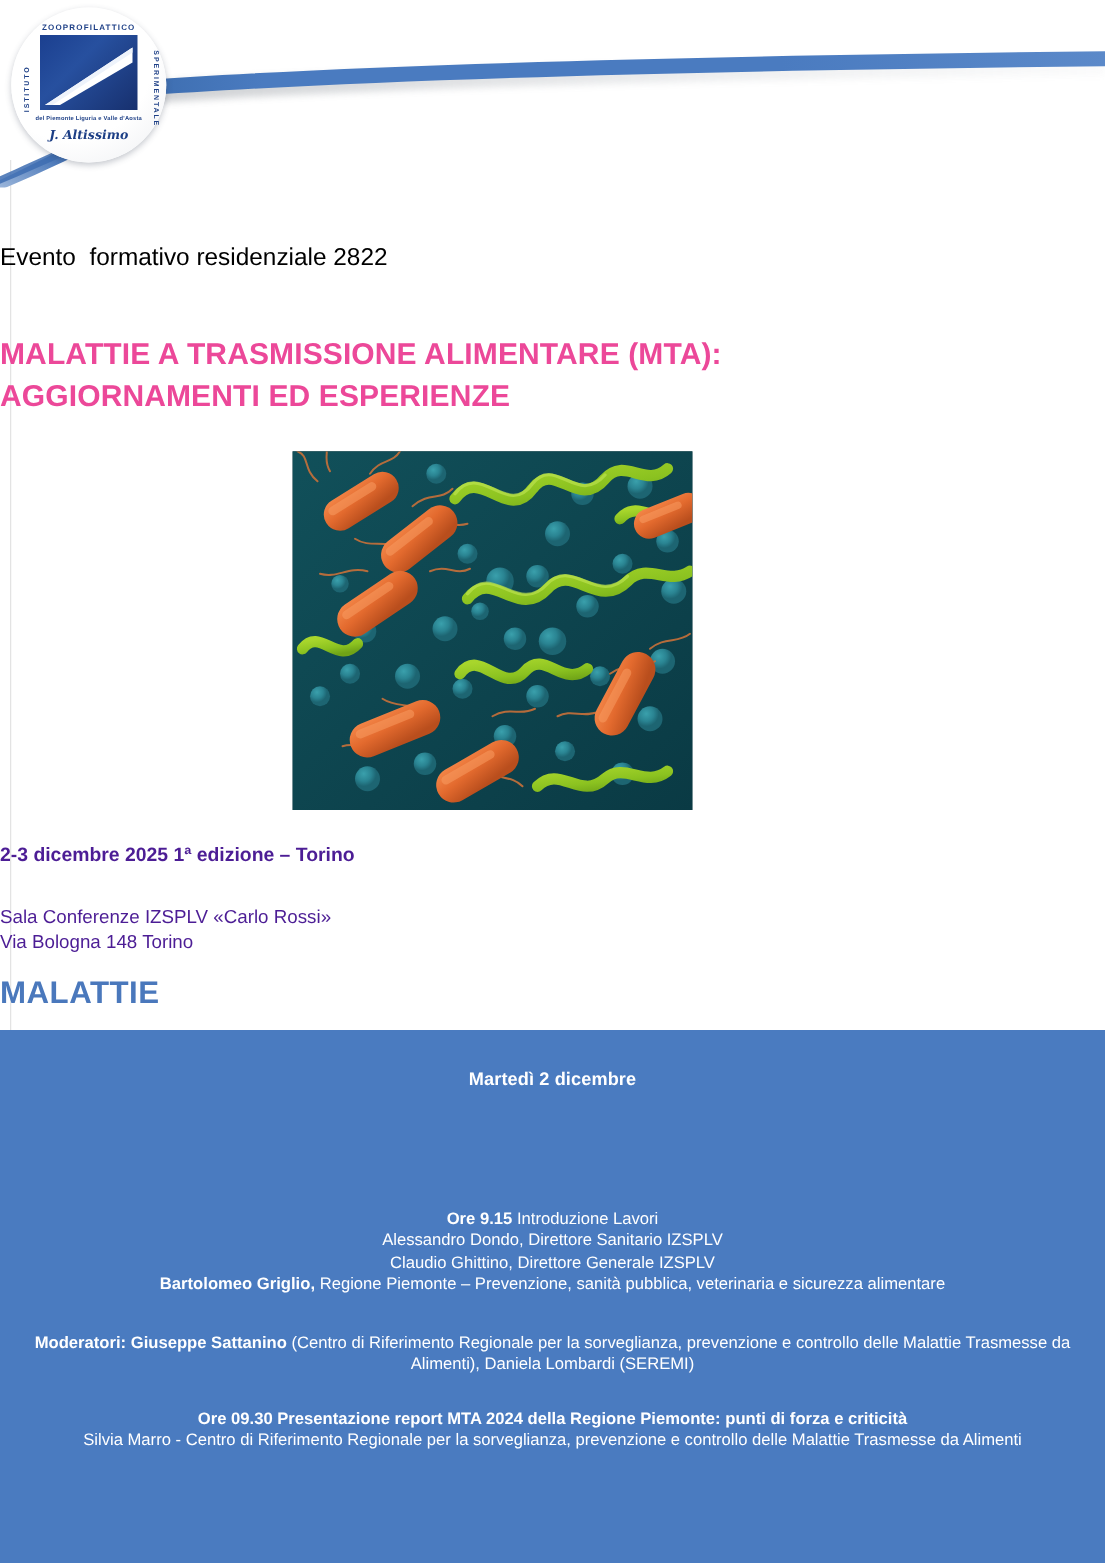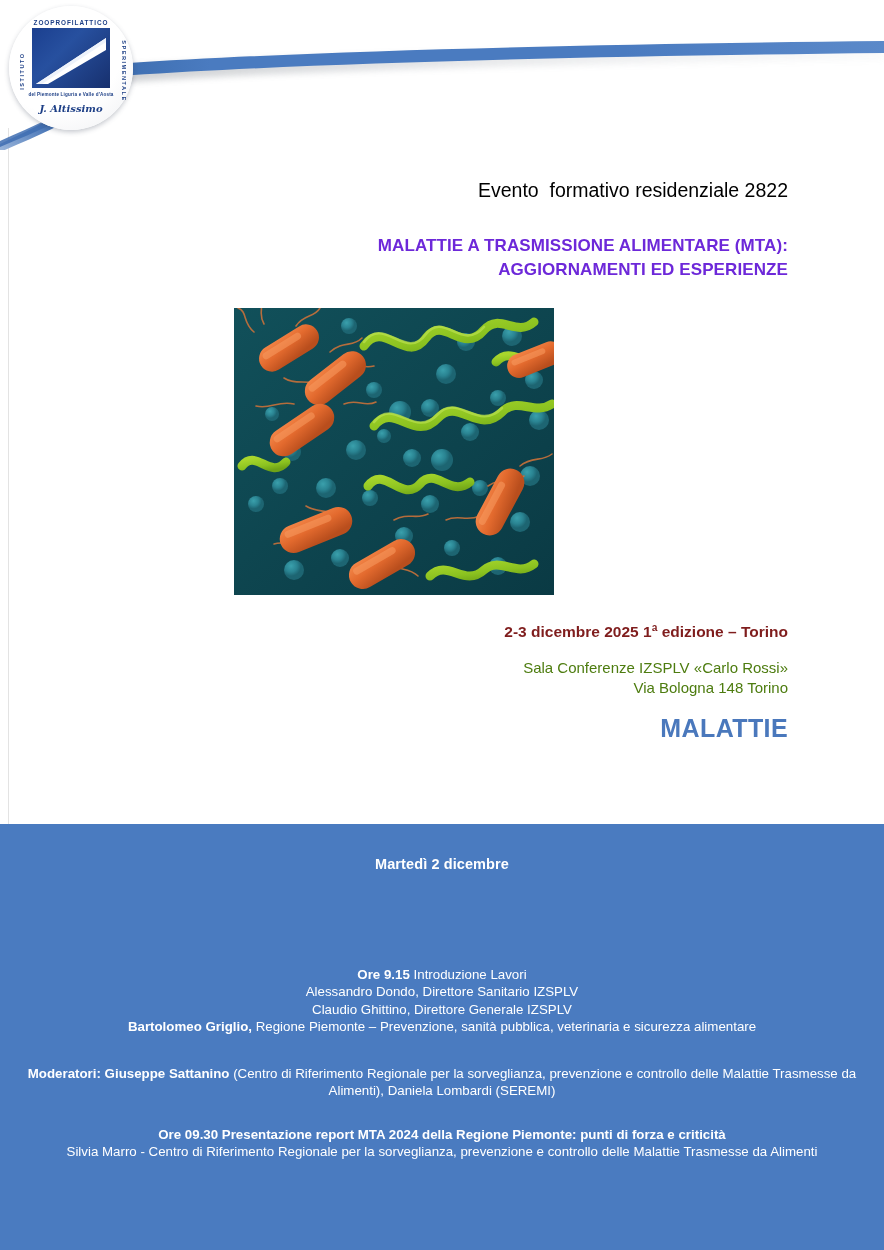--- a/index.html
+++ b/index.html
@@ -141,64 +141,64 @@
     font-weight: bold;
     font-size: 10px;
     color: #1d3f86;
     white-space: nowrap;
   }
 
   
   .content-white {
     position: absolute;
     left: 0;
-    top: 146px;
+    top: 162px;
     width: 788px;
     height: 674px;
-    text-align: right;
+    text-align: left;
   }
 
   .event-line {
     margin-top: 33px;
     font-size: 19.5px;
     color: #000000;
     font-weight: normal;
     white-space: pre;
   }
 
   .main-title {
-    margin-top: 32px;
-    font-size: 17px;
-    font-weight: bold;
-    color: #6d28d9;
+    margin-top: 49px;
+    font-size: 24px;
+    font-weight: bold;
+    color: #ec4899;
     line-height: 1.42;
     letter-spacing: .1px;
   }
 
   .bact-image {
     margin: 26px auto 0;
     width: 320px;
     height: 287px;
     border: 0;
     background: #0d3b42;
     overflow: hidden;
     display: block;
   }
 
   .date-line {
     margin-top: 28px;
     font-size: 15.5px;
     font-weight: bold;
-    color: #7f1d1d;
+    color: #4c1d95;
   }
 
   .venue {
-    margin-top: 17px;
+    margin-top: 30px;
     font-size: 15px;
-    color: #4d7c0f;
+    color: #4c1d95;
     line-height: 1.34;
   }
 
   .programma {
     margin-top: 16px;
     font-size: 25px;
     font-weight: bold;
     color: #4a78bc;
     letter-spacing: .4px;
   }

